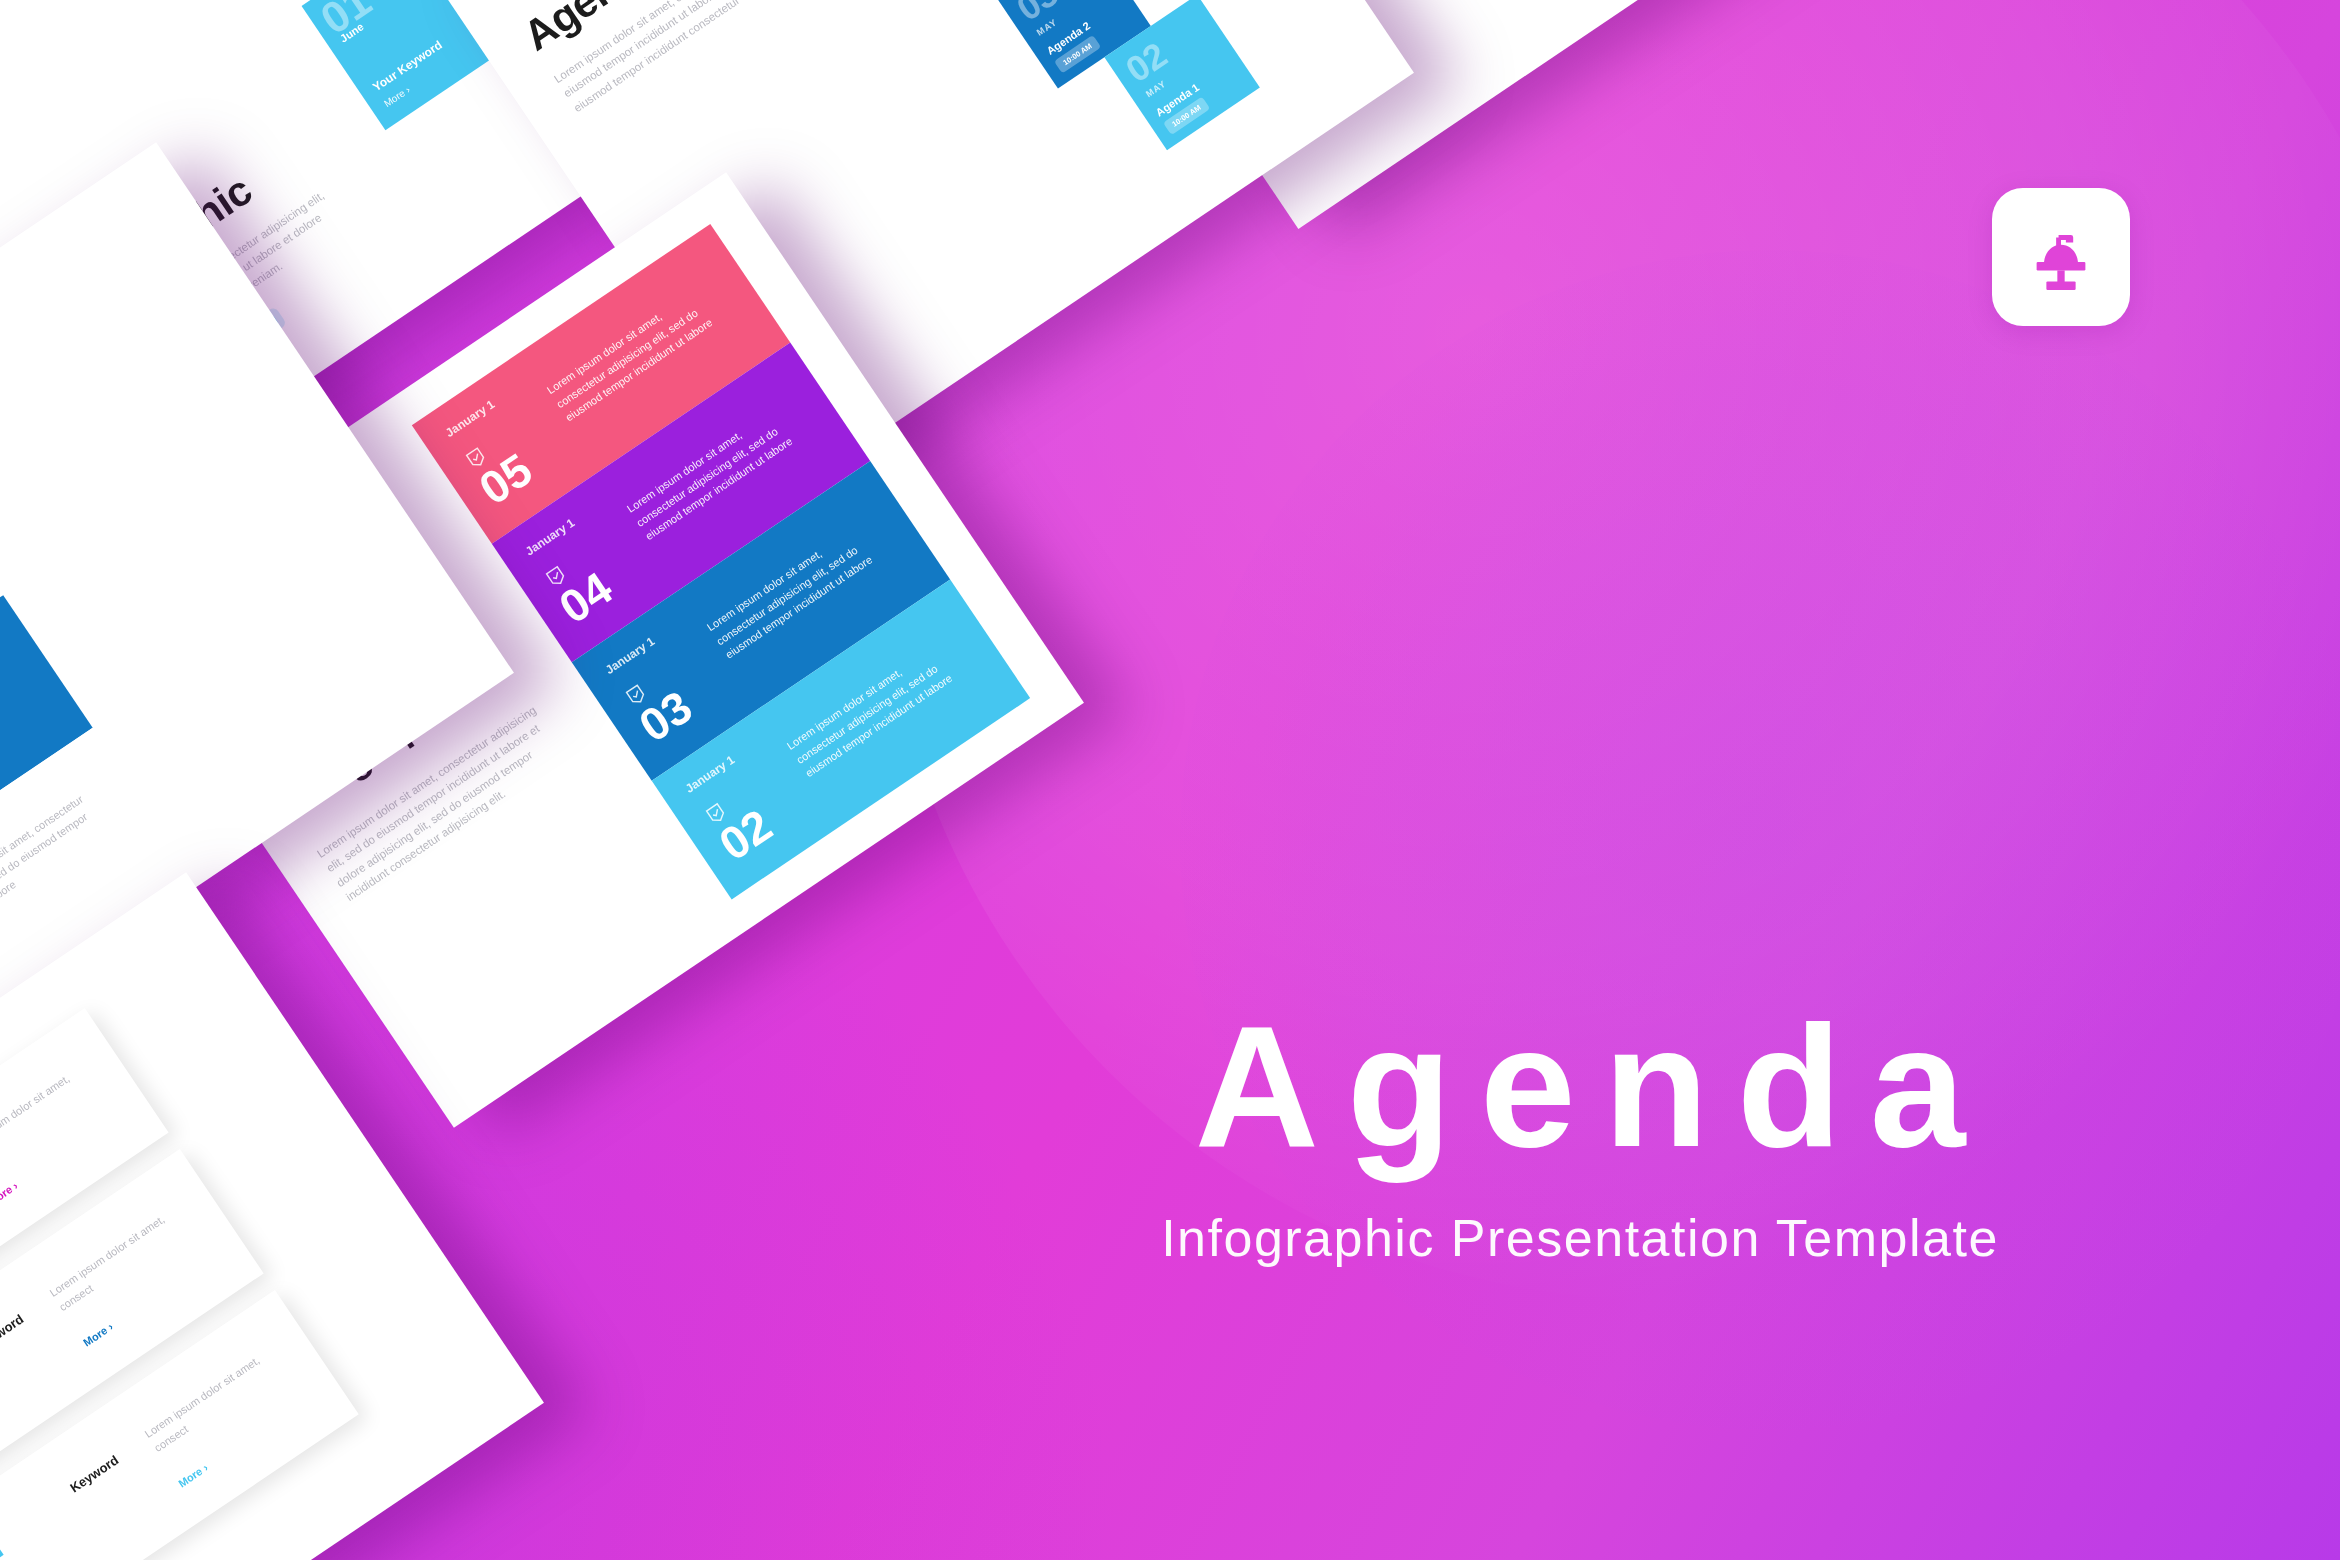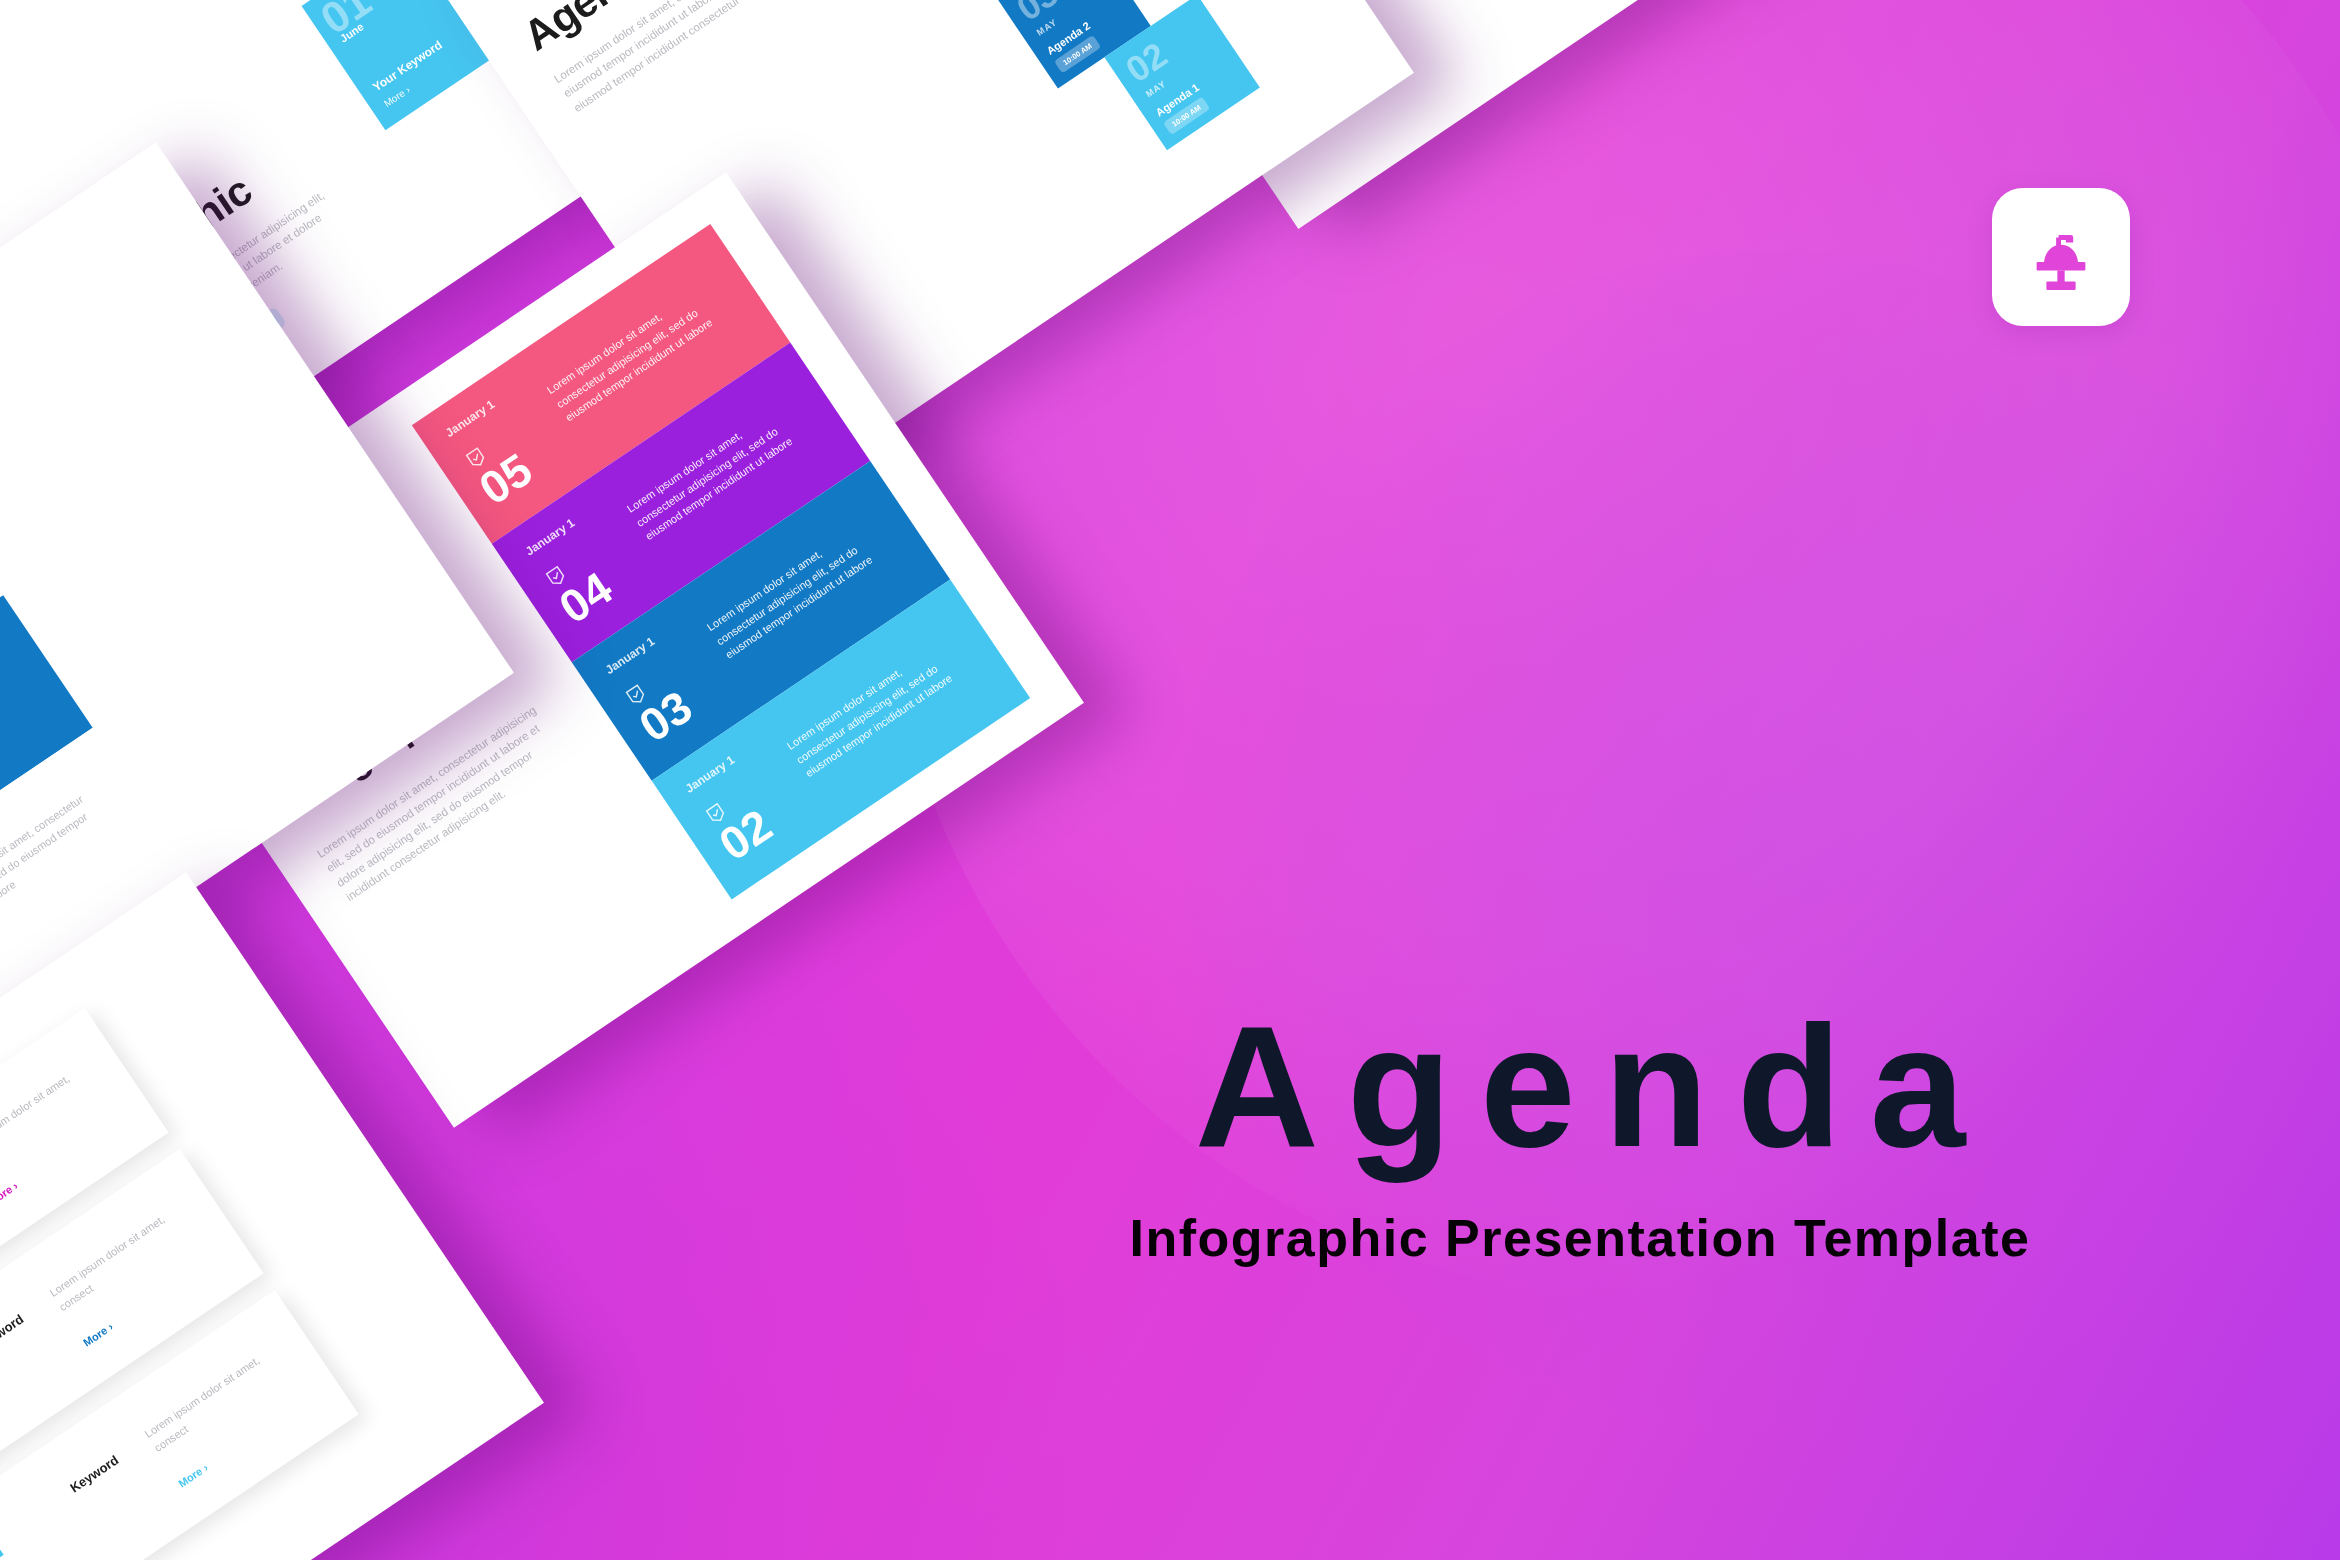--- a/index.html
+++ b/index.html
@@ -65,26 +65,26 @@
   #app-badge {
     position:absolute; left:1992px; top:188px; width:138px; height:138px;
     border-radius:31px; background:#ffffff;
     display:flex; align-items:center; justify-content:center;
     box-shadow:0 6px 26px rgba(120,0,140,.16);
   }
 
   
   #hero { position:absolute; left:880px; top:1000px; width:1400px; text-align:center; }
   #hero-title {
-    color:#0f172a; font-weight:bold; font-size:172px; line-height:1;
+    color:#ffffff; font-weight:bold; font-size:172px; line-height:1;
     letter-spacing:28px; text-indent:28px;
   }
   #hero-sub {
-    color:#000000; font-size:52px; margin-top:36px; letter-spacing:1.5px;
-    font-weight:bold; opacity:.97;
+    color:#ffffff; font-size:52px; margin-top:36px; letter-spacing:1.5px;
+    font-weight:normal; opacity:.97;
   }
 
   
   #slide1 {
     left:-110px; top:-300px; width:760px; height:640px;
     transform:rotate(-34deg);
   }
   #slide1 .grid { position:absolute; left:414px; top:176px; width:300px; height:300px; }
   #slide1 .grid .tile { width:150px; height:150px; }
   #slide1 .tile-num { font-size:44px; left:10px; top:6px; }

